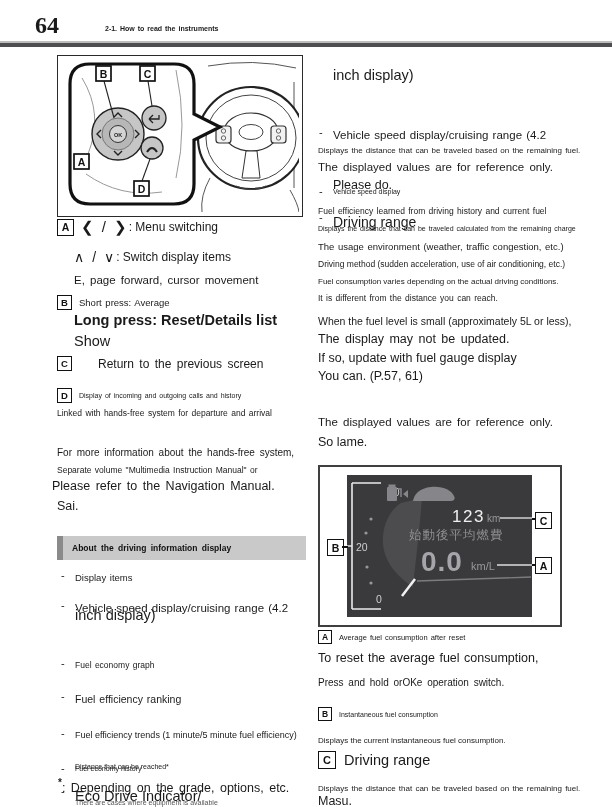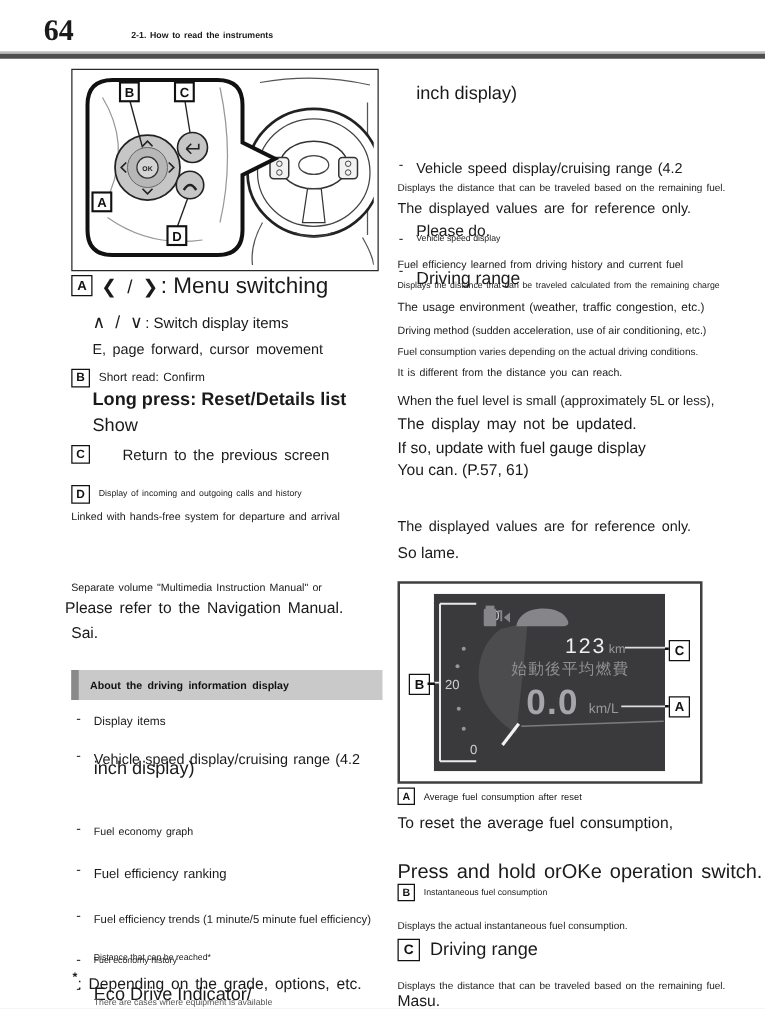--- a/index.html
+++ b/index.html
@@ -108,45 +108,46 @@
         <text x="23.5" y="109.5" text-anchor="middle" font-size="10.5" font-weight="bold" fill="#111">A</text>
         <rect x="76" y="125" width="15" height="15" fill="#fff" stroke="#111" stroke-width="1.7"></rect>
         <text x="83.5" y="136.5" text-anchor="middle" font-size="10.5" font-weight="bold" fill="#111">D</text>
       </g>
     </svg>
   </div>
 
   <div class="abs row" style="left:57px;top:218px;">
     <span class="kb kb15">A</span>
     <span style="font-size:15px;letter-spacing:2px;">❮ / ❯</span>
-    <span style="font-size:18px;">: Menu switching</span>
+    <span style="font-size:12px;">: Menu switching</span>
   </div>
   <div class="abs row" style="left:74px;top:249px;">
     <span style="font-size:14px;letter-spacing:2px;">∧ / ∨</span>
     <span style="font-size:12px;">: Switch display items</span>
   </div>
   <div class="abs ws" style="left:74px;top:274px;font-size:11.5px;">E, page forward, cursor movement</div>
 
   <div class="abs row" style="left:57px;top:295px;">
     <span class="kb kb13">B</span>
-    <span class="ws1" style="font-size:9.5px;">Short read: Confirm</span>
+    <span class="ws1" style="font-size:9.5px;">Short press: Average</span>
   </div>
   <div class="abs" style="left:74px;top:312px;font-size:14.5px;font-weight:bold;">Long press: Reset/Details list</div>
   <div class="abs" style="left:74px;top:333px;font-size:14.5px;">Show</div>
 
   <div class="abs row" style="left:57px;top:356px;">
     <span class="kb kb13">C</span>
     <span class="ws" style="font-size:12px;margin-left:19px;">Return to the previous screen</span>
   </div>
 
   <div class="abs row" style="left:57px;top:388px;">
     <span class="kb kb13">D</span>
     <span class="ws1" style="font-size:7px;">Display of incoming and outgoing calls and history</span>
   </div>
   <div class="abs ws1" style="left:57px;top:408px;font-size:8.5px;">Linked with hands-free system for departure and arrival</div>
+  <div class="abs ws" style="left:57px;top:447px;font-size:10px;">For more information about the hands-free system,</div>
   <div class="abs ws1" style="left:57px;top:465px;font-size:8.5px;">Separate volume "Multimedia Instruction Manual" or</div>
   <div class="abs ws" style="left:52px;top:479px;font-size:12.5px;">Please refer to the Navigation Manual.</div>
   <div class="abs" style="left:57px;top:499px;font-size:12.5px;">Sai.</div>
 
   <div class="secbar">
     <span>About the driving information display</span>
   </div>
 
   <div class="abs bullet ws1" style="left:60px;top:572px;font-size:9.5px;">Display items</div>
   <div class="abs bullet ws1" style="left:60px;top:591px;font-size:11.5px;">Vehicle speed display/cruising range (4.2</div>
@@ -219,27 +220,27 @@
     <div class="conn" style="left:212px;top:51px;width:3px;height:1.6px;"></div>
     <div class="figkey" style="left:215px;top:90px;">A</div>
     <div class="conn" style="left:212px;top:97px;width:3px;height:1.6px;"></div>
   </div>
 
   <div class="abs row" style="left:318px;top:630px;">
     <span class="kb kb12">A</span>
     <span class="ws1" style="font-size:7.5px;">Average fuel consumption after reset</span>
   </div>
   <div class="abs ws1" style="left:318px;top:651px;font-size:12.5px;">To reset the average fuel consumption,</div>
-  <div class="abs ws" style="left:318px;top:677px;font-size:16px;margin-top:12px;">Press and hold orOKe operation switch.</div>
+  <div class="abs ws" style="left:318px;top:677px;font-size:10px;">Press and hold orOKe operation switch.</div>
 
   <div class="abs row" style="left:318px;top:707px;">
     <span class="kb kb12">B</span>
     <span style="font-size:7px;">Instantaneous fuel consumption</span>
   </div>
-  <div class="abs" style="left:318px;top:736px;font-size:8px;">Displays the actual instantaneous fuel consumption.</div>
+  <div class="abs" style="left:318px;top:736px;font-size:8px;">Displays the current instantaneous fuel consumption.</div>
 
   <div class="abs row" style="left:318px;top:751px;">
     <span class="kb kb16">C</span>
     <span style="font-size:14.5px;">Driving range</span>
   </div>
   <div class="abs ws1" style="left:318px;top:784px;font-size:8px;">Displays the distance that can be traveled based on the remaining fuel.</div>
   <div class="abs" style="left:318px;top:794px;font-size:12.5px;">Masu.</div>
 
 </div>
 

